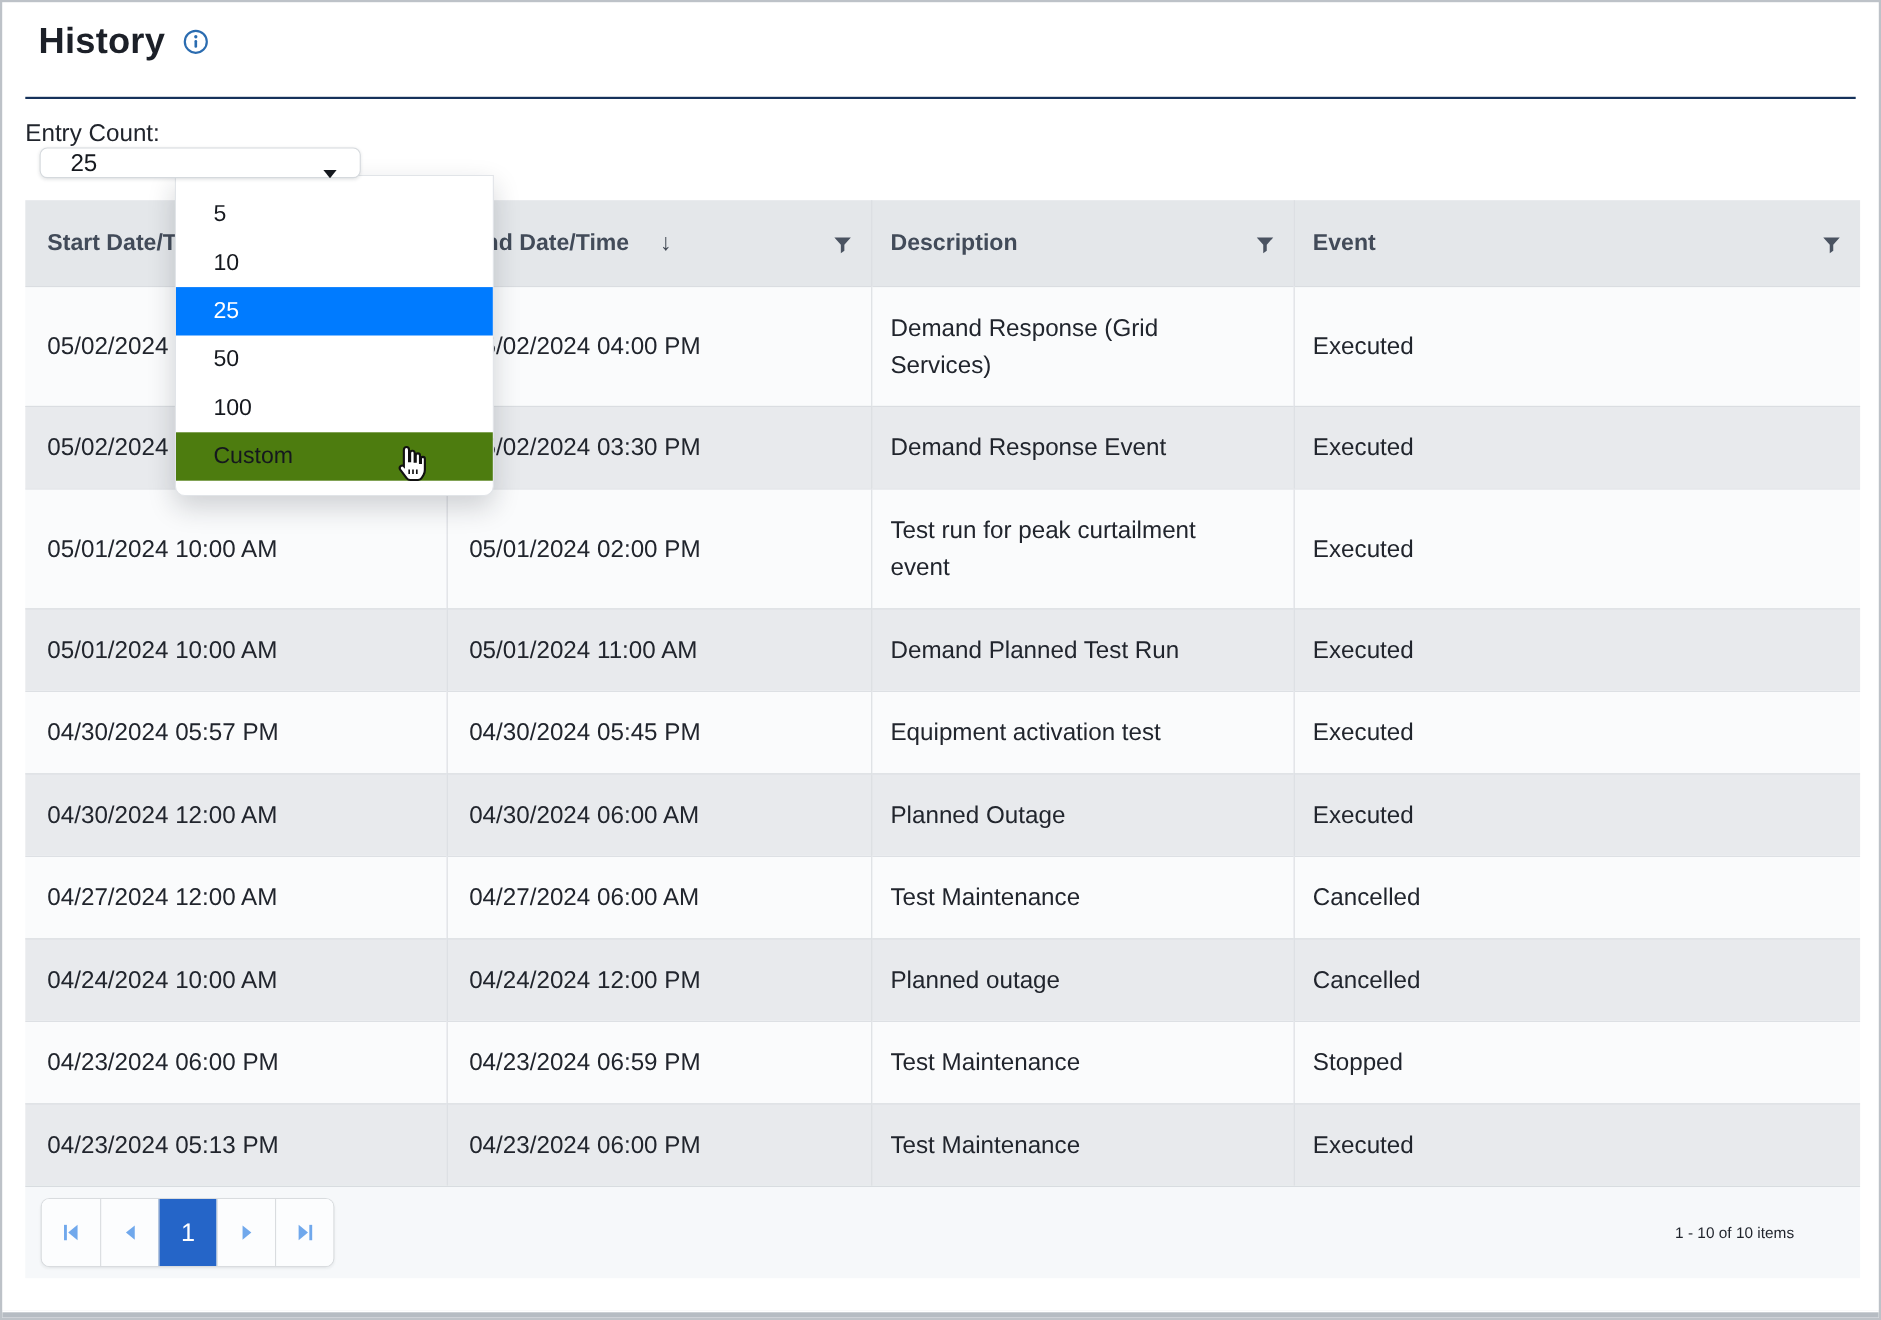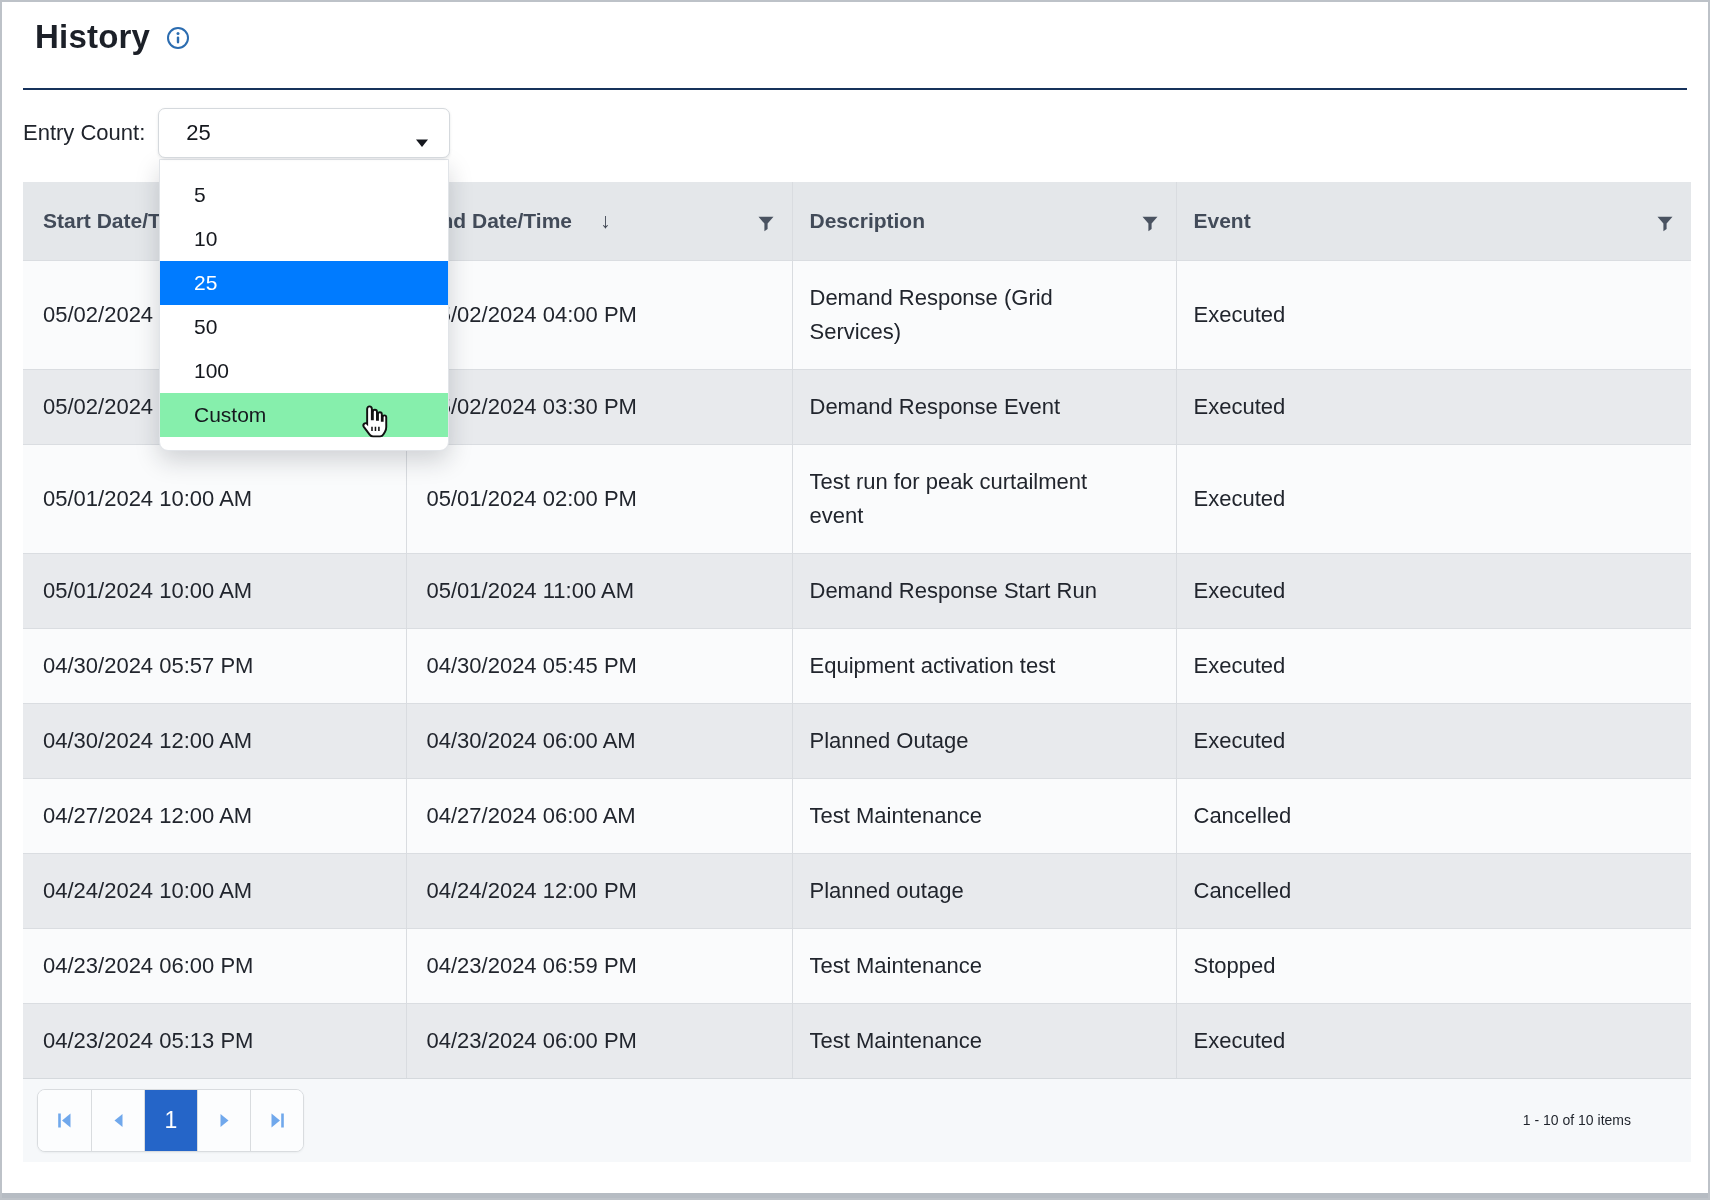--- a/index.html
+++ b/index.html
@@ -14,21 +14,21 @@
   }
   .page { position:relative; padding:14px 21px 0 21px; height:100%; }
 
   
   .title-row { display:flex; align-items:center; gap:16px; height:42px; }
   h1 { font-size:33px; font-weight:700; color:#1c2028; letter-spacing:0.2px;margin-left:12px; }
   .info-icon { width:24px; height:24px; display:inline-block; margin-top:2px; cursor:pointer; }
   .rule { height:2px; background:#16325b; border:none; margin-top:30px; }
 
   
-  .controls { display:flex; align-items:center; margin-top:18px; height:50px; position:relative; }
+  .controls { display:flex; margin-top:18px; height:50px; position:relative;flex-direction:column; }
   .entry-label { font-size:22px; color:#20242c; }
   .select-control {
     margin-left:13px; width:292px; height:50px; background:#fff;
     border:1px solid #d5d9dd; border-radius:7px;
     box-shadow:0 1px 3px rgba(20,30,40,0.10);
     display:flex; align-items:center; padding:0 20px 0 27px;
     font-size:22px; color:#15181e; cursor:pointer; position:relative; z-index:11;
   }
   .select-control .caret { margin-left:auto; width:14px; height:10px; }
 
@@ -37,21 +37,21 @@
     position:absolute; left:157px; top:157px; width:290px;
     background:#fff; border:1px solid #e1e4e8; border-radius:0 0 9px 9px;
     box-shadow:0 10px 24px rgba(20,30,40,0.18);
     padding:13px 0; z-index:10;
   }
   .dropdown-option {
     height:44px; display:flex; align-items:center; padding-left:34px;
     font-size:21px; color:#15181e; cursor:pointer;
   }
   .dropdown-option.selected { background:#007bff; color:#ffffff; }
-  .dropdown-option.hovered  { background:#86efac;text-align:center; }
+  .dropdown-option.hovered  { background:#4d7c0f;text-align:center; }
 
   
   .cursor { position:absolute; left:352px; top:402px; width:36px; height:42px; z-index:30; pointer-events:none; }
 
   
   table { border-collapse:collapse; table-layout:fixed; width:1668px; margin-top:24px; }
   thead th {
     background:#e4e7ea; height:78px; text-align:left; vertical-align:middle;
     font-size:21px; font-weight:700; color:#424b59; cursor:pointer;
   }
@@ -204,21 +204,21 @@
       </tr>
       <tr>
         <td>05/01/2024 10:00 AM</td>
         <td>05/01/2024 02:00 PM</td>
         <td class="desc-cell">Test run for peak curtailment event</td>
         <td class="type-cell">Executed</td>
       </tr>
       <tr>
         <td>05/01/2024 10:00 AM</td>
         <td>05/01/2024 11:00 AM</td>
-        <td class="desc-cell">Demand Response Start Run</td>
+        <td class="desc-cell">Demand Planned Test Run</td>
         <td class="type-cell">Executed</td>
       </tr>
       <tr>
         <td>04/30/2024 05:57 PM</td>
         <td>04/30/2024 05:45 PM</td>
         <td class="desc-cell">Equipment activation test</td>
         <td class="type-cell">Executed</td>
       </tr>
       <tr>
         <td>04/30/2024 12:00 AM</td>

